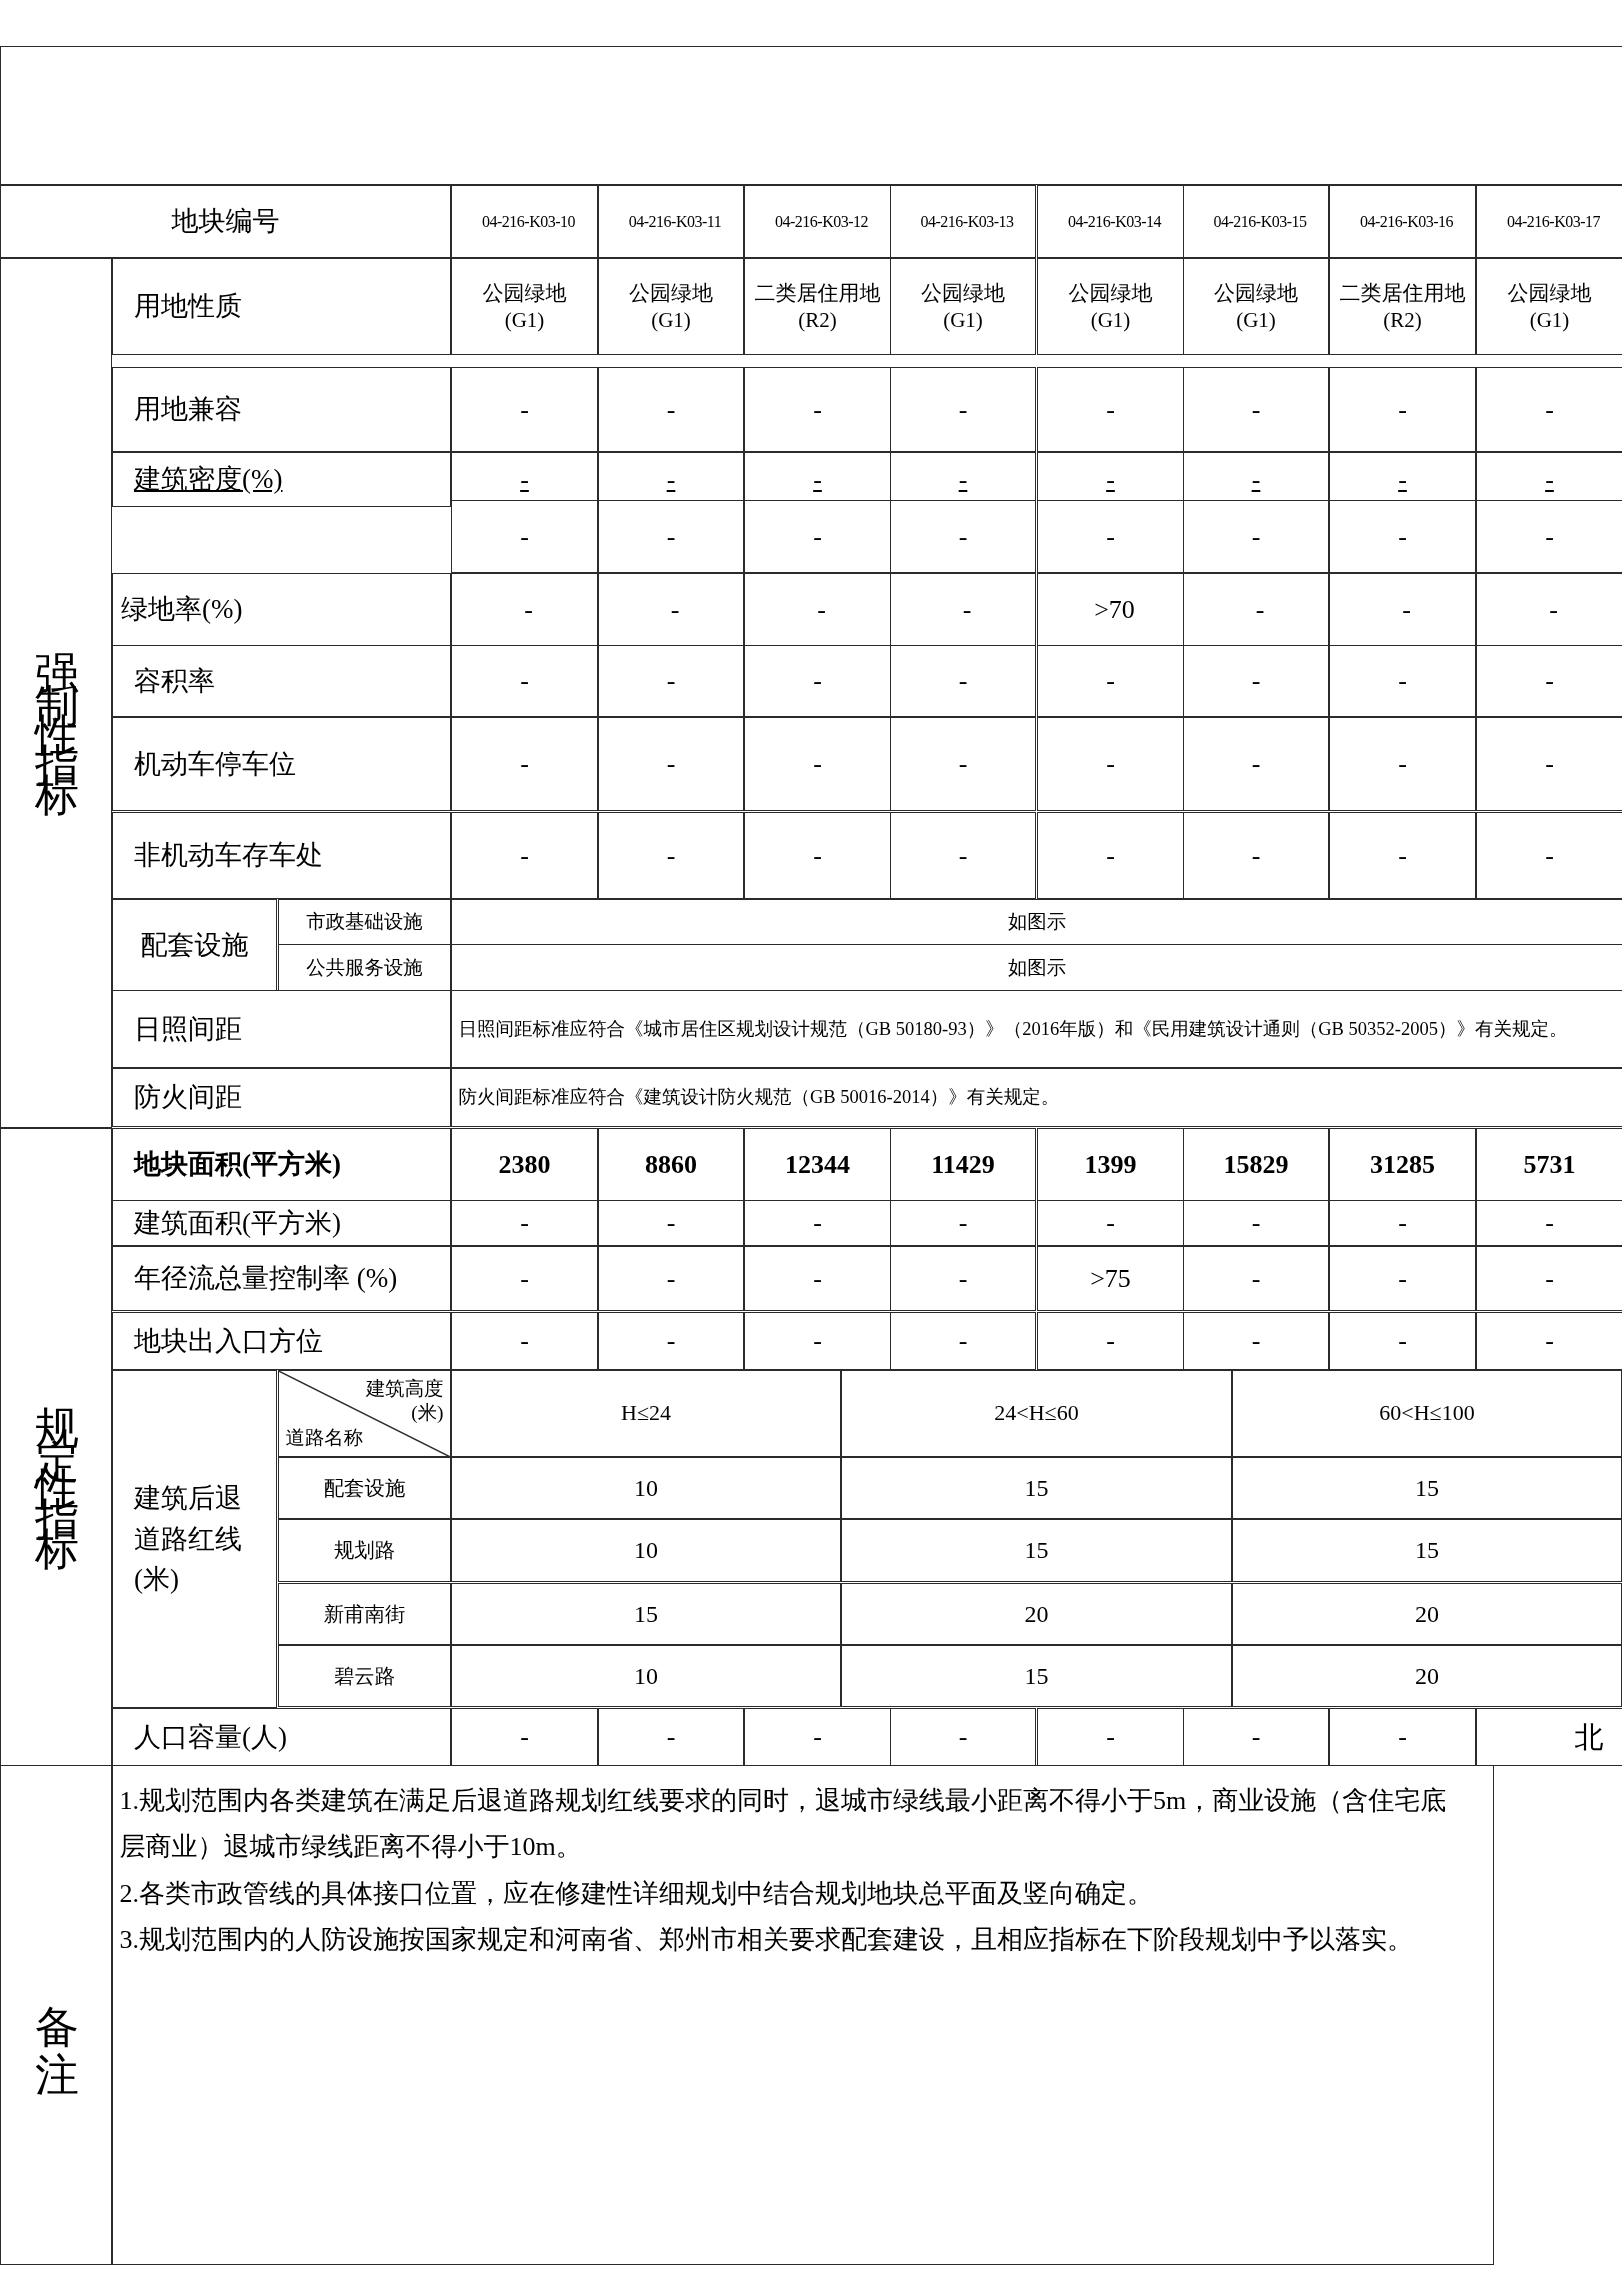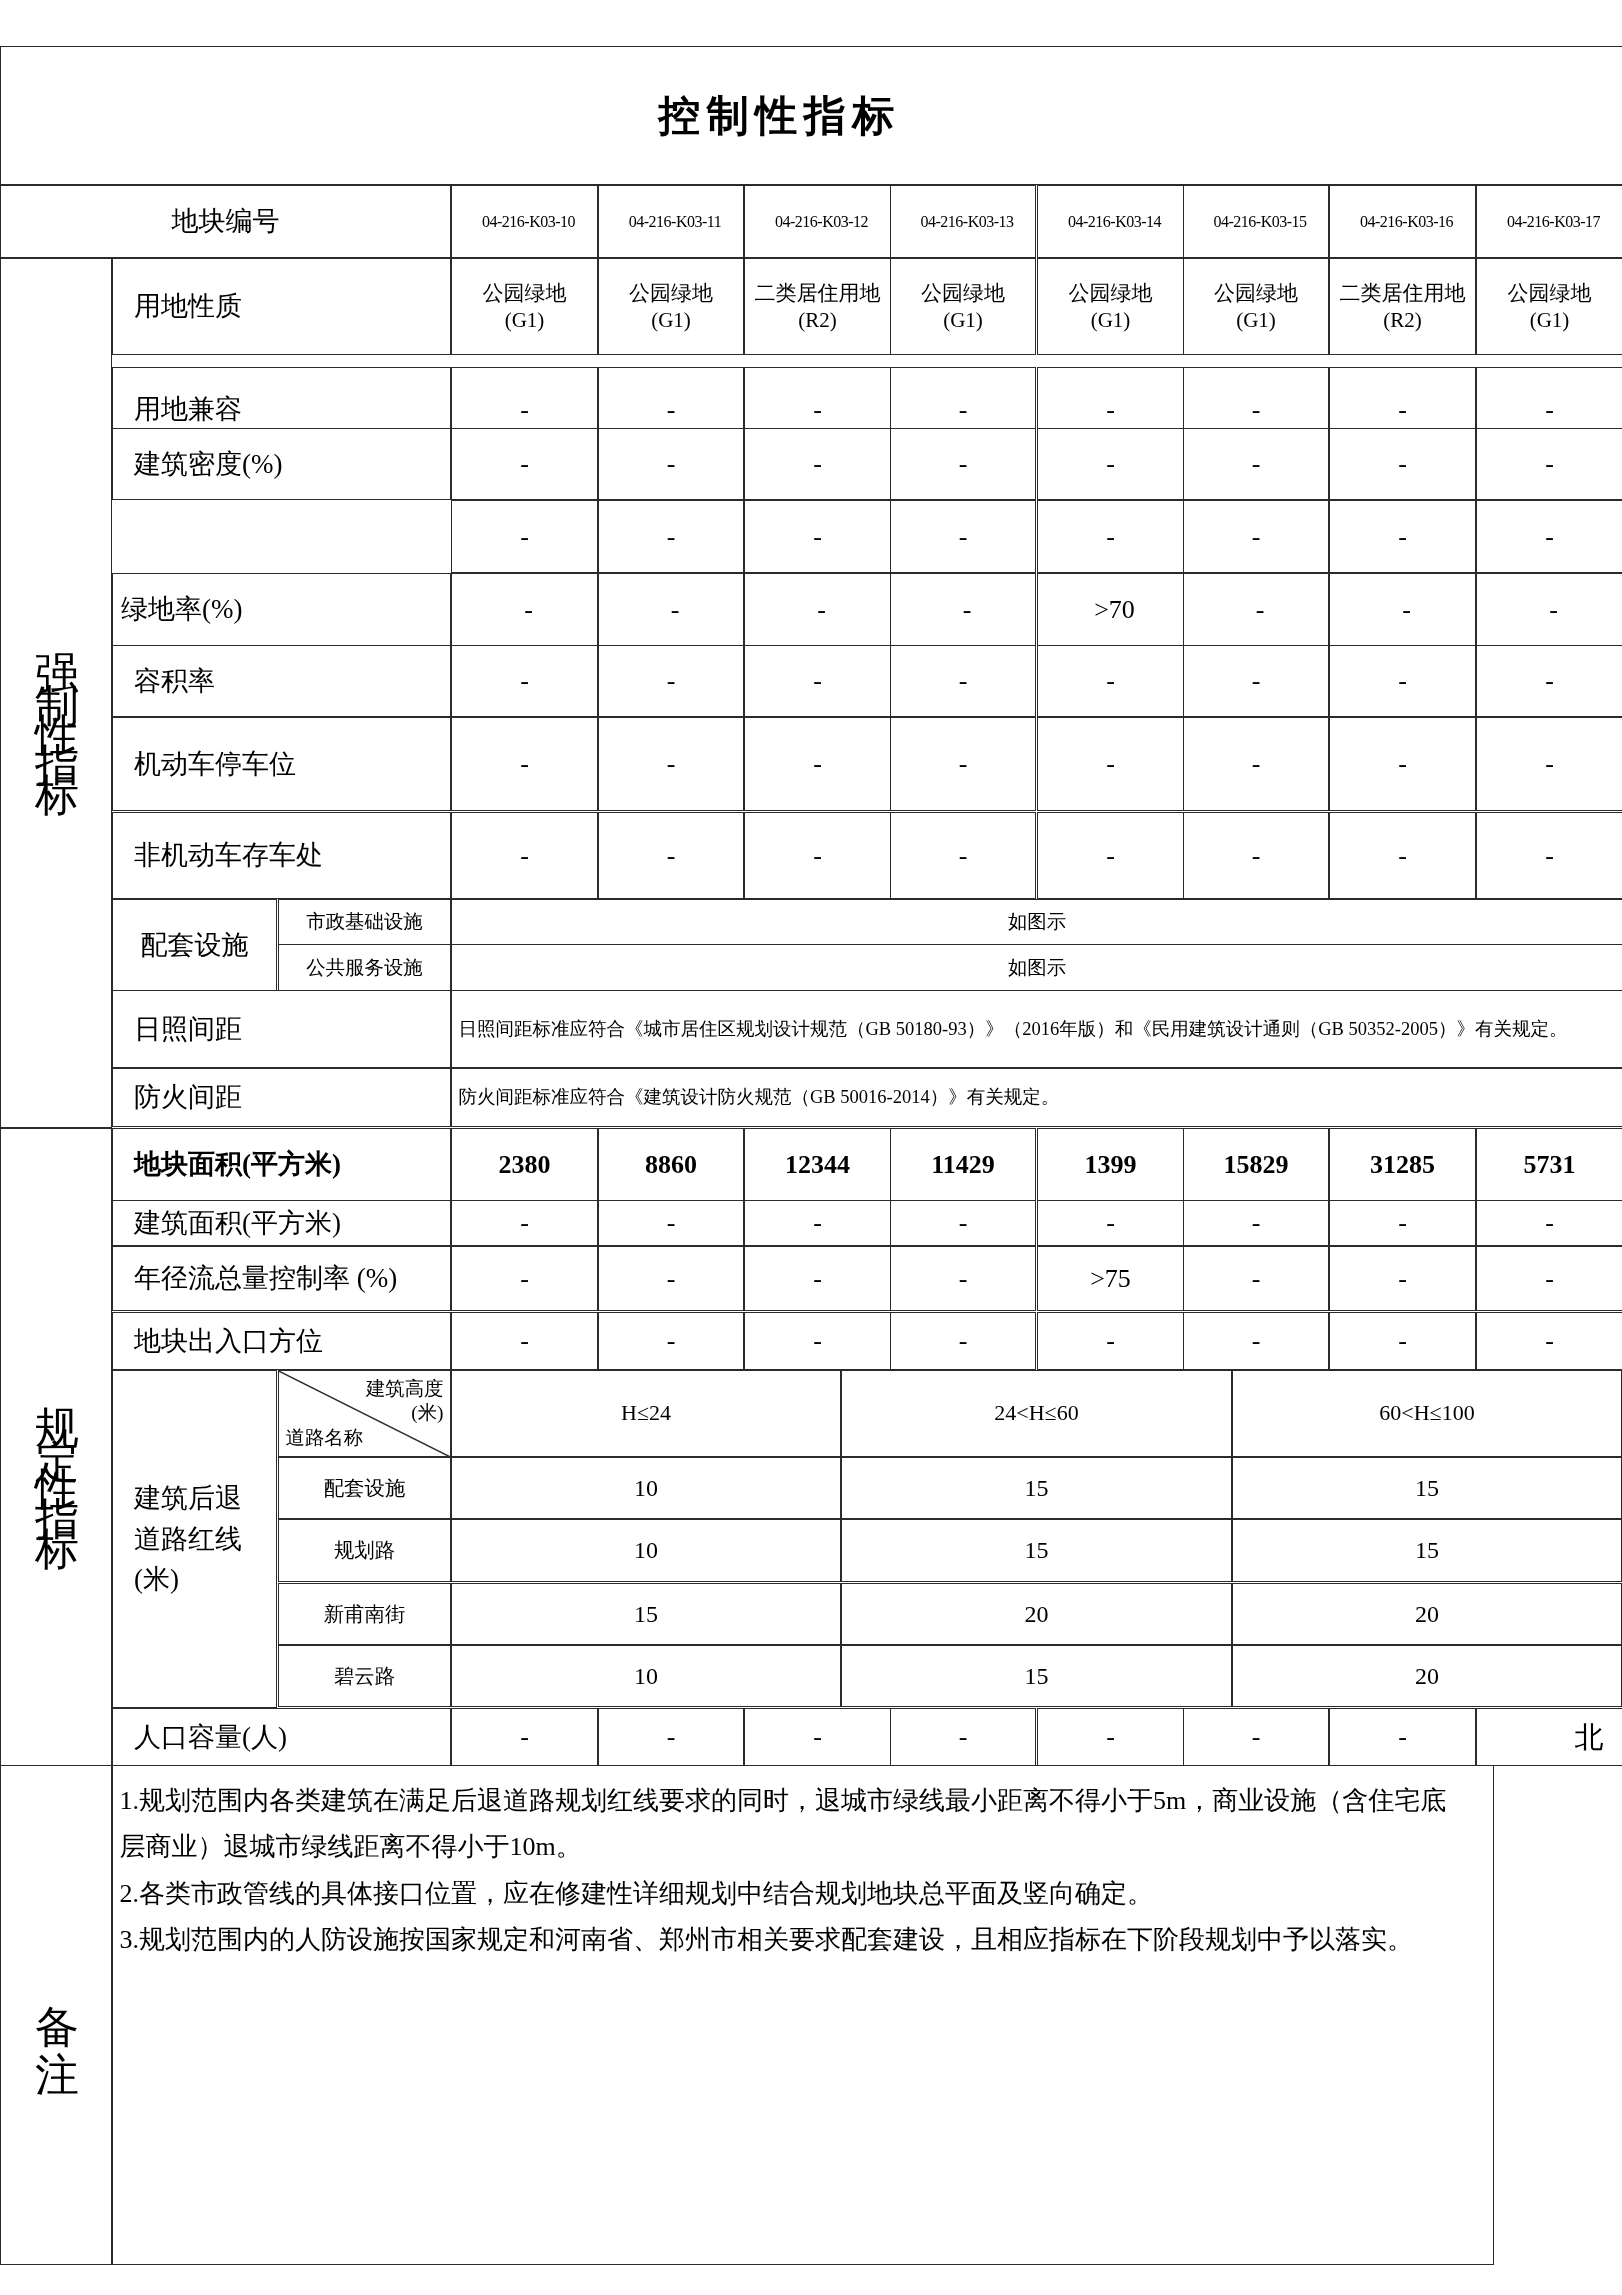--- a/index.html
+++ b/index.html
@@ -35,21 +35,21 @@
   .d0{left:451px;width:147px;}.d1{left:598px;width:146px;}.d2{left:744px;width:147px;}
   .d3{left:890px;width:146px;}.d4{left:1037px;width:147px;}.d5{left:1183px;width:146px;}
   .d6{left:1329px;width:147px;}.d7{left:1476px;width:147px;}
   .h0{left:451px;width:390px;}.h1{left:841px;width:391px;}.h2{left:1232px;width:390px;}
   .cfull{left:451px;width:1172px;}
   .cwide{left:112px;width:1382px;}
   
   .rc{top:185px;height:73px;}
   .r1{top:258px;height:97px;}
   .r2{top:341px;height:85px;margin-top:26px;}
-  .r3{top:428px;height:72px;}
+  .r3{top:452px;height:55px;text-decoration:underline;}
   .r4{top:500px;height:73px;}
   .r5{top:573px;height:73px;padding-left:8px;}
   .r6{top:645px;height:72px;}
   .r7{top:717px;height:94px;}
   .r8{top:812px;height:87px;}
   .r9{top:899px;height:92px;}
   .r9a{top:899px;height:46px;}
   .r9b{top:944px;height:48px;}
   .r10{top:990px;height:78px;}
   .r11{top:1068px;height:59px;}
@@ -72,21 +72,20 @@
   .diag-t1{position:absolute;top:5.6px;right:6.5px;font-size:19.4px;}
   .diag-t2{position:absolute;top:30px;right:6.5px;font-size:19.4px;}
   .diag-b{position:absolute;bottom:6.5px;left:6.5px;font-size:19.4px;}
 </style>
 </head>
 <body>
 
 <div class="page">
 
   <div class="title-band"></div>
-  <div class="title-text">控制性指标</div>
 
   <div class="cell rc clab" style="left:0;width:451px;">地块编号</div>
   <div class="cell rc code d0">04-216-K03-10</div>
   <div class="cell rc code d1">04-216-K03-11</div>
   <div class="cell rc code d2">04-216-K03-12</div>
   <div class="cell rc code d3">04-216-K03-13</div>
   <div class="cell rc code d4">04-216-K03-14</div>
   <div class="cell rc code d5">04-216-K03-15</div>
   <div class="cell rc code d6">04-216-K03-16</div>
   <div class="cell rc code d7">04-216-K03-17</div>

